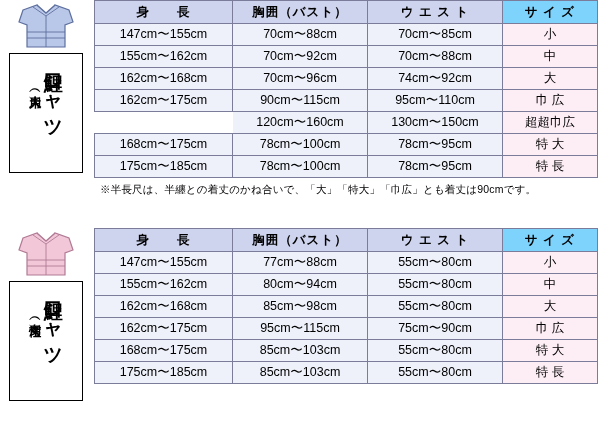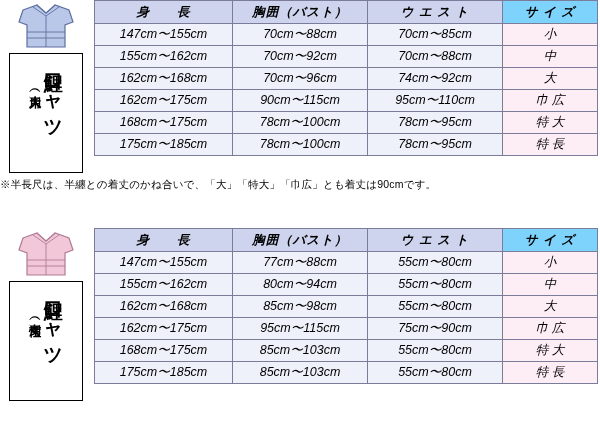--- a/index.html
+++ b/index.html
@@ -72,21 +72,20 @@
   .vtext.sub {
     font-size: 12px;
     margin-right: 2px;
     padding-top: 26px;
   }
 
   
   .table-wrap {
     flex: 1 1 auto;
     padding-left: 2px;
-    font-style: italic;
   }
   table.size {
     border-collapse: collapse;
     table-layout: fixed;
     width: 503px;
     font-size: 12.5px;
   }
   table.size td, table.size th {
     border: 1px solid #7b7b9a;
     height: 21px;
@@ -121,20 +120,21 @@
     border-left: 1px solid transparent;
   }
   col.c-height { width: 138px; }
   col.c-bust   { width: 135px; }
   col.c-waist  { width: 135px; }
   col.c-size   { width: 95px; }
 
   .note {
     font-size: 10.5px;
     margin-top: 5px;
+    margin-left: 100px;
     letter-spacing: 0.2px;
   }
 </style>
 </head>
 <body>
 
 <div class="section" id="section-adult">
   <div class="sec-inner">
     <div class="label-block">
       <div class="shirt-icon">
@@ -188,20 +188,26 @@
             <td class="data">74cm〜92cm</td>
             <td class="size-col">大</td>
           </tr>
           <tr>
             <td class="data">162cm〜175cm</td>
             <td class="data">90cm〜115cm</td>
             <td class="data">95cm〜110cm</td>
             <td class="size-col">巾 広</td>
           </tr>
           <tr>
+            <td class="blank first"></td>
+            <td class="data">120cm〜160cm</td>
+            <td class="data">130cm〜150cm</td>
+            <td class="size-col">超超巾広</td>
+          </tr>
+          <tr>
             <td class="data">168cm〜175cm</td>
             <td class="data">78cm〜100cm</td>
             <td class="data">78cm〜95cm</td>
             <td class="size-col">特 大</td>
           </tr>
           <tr>
             <td class="data">175cm〜185cm</td>
             <td class="data">78cm〜100cm</td>
             <td class="data">78cm〜95cm</td>
             <td class="size-col">特 長</td>

